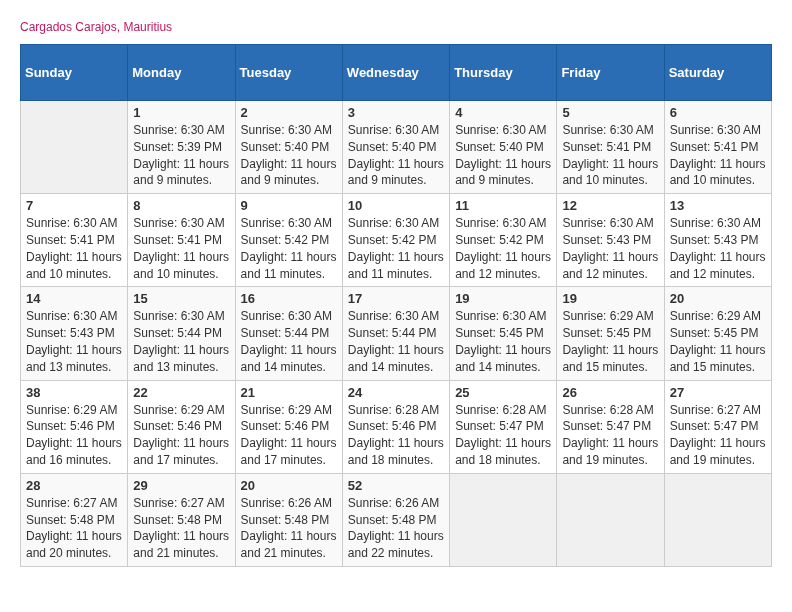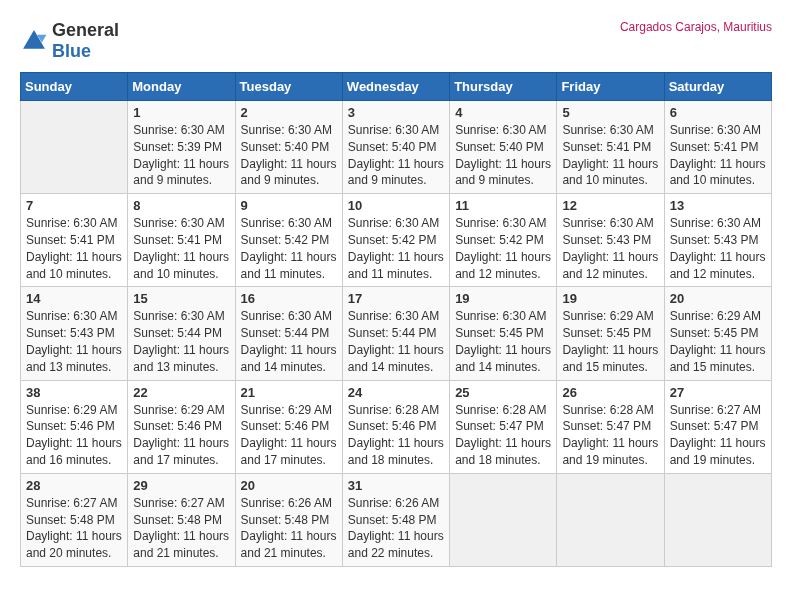--- a/index.html
+++ b/index.html
@@ -49,21 +49,21 @@
       color: #be185d;
     }
     table {
       width: 100%;
       border-collapse: collapse;
       font-size: 11px;
     }
     thead tr th {
       background-color: #2a6db5;
       color: #fff;
-      padding: 6px 4px;
+      padding: 20px 4px;
       text-align: left;
       font-size: 13px;
       font-weight: bold;
       border: 1px solid #1a5a9a;
     }
     tbody tr td {
       border: 1px solid #ccc;
       vertical-align: top;
       padding: 4px 5px;
       width: 107px;
@@ -86,30 +86,20 @@
       line-height: 1.4;
     }
     .empty-cell {
       background: #f0f0f0 !important;
     }
   </style>
 </head>
 <body>
 
 <div class="header">
-  <div class="logo">
-    <svg class="logo-icon" viewBox="0 0 36 36">
-      <polygon points="18,4 32,28 4,28" fill="#2a6db5"></polygon>
-      <polygon points="22,10 34,10 28,20" fill="#5ba3e0"></polygon>
-    </svg>
-    <div>
-      <span class="logo-text-general">General</span><br>
-      <span class="logo-text-blue">Blue</span>
-    </div>
-  </div>
   <div class="title-block">
     <div class="location-title">Cargados Carajos, Mauritius</div>
   </div>
 </div>
 
 <table>
   <thead>
     <tr>
     <th>Sunday</th>
         <th>Monday</th>
@@ -245,21 +235,21 @@
         </td>
         <td>
           <span class="day-num">29</span>
           <div class="day-detail">Sunrise: 6:27 AM<br>Sunset: 5:48 PM<br>Daylight: 11 hours and 21 minutes.</div>
         </td>
         <td>
           <span class="day-num">20</span>
           <div class="day-detail">Sunrise: 6:26 AM<br>Sunset: 5:48 PM<br>Daylight: 11 hours and 21 minutes.</div>
         </td>
         <td>
-          <span class="day-num">31</span>
+          <span class="day-num">52</span>
           <div class="day-detail">Sunrise: 6:26 AM<br>Sunset: 5:48 PM<br>Daylight: 11 hours and 22 minutes.</div>
         </td>
         <td class="empty-cell"></td>
         <td class="empty-cell"></td>
         <td class="empty-cell"></td>
       </tr>
     </tbody>
 </table>
 
 </body></html>

